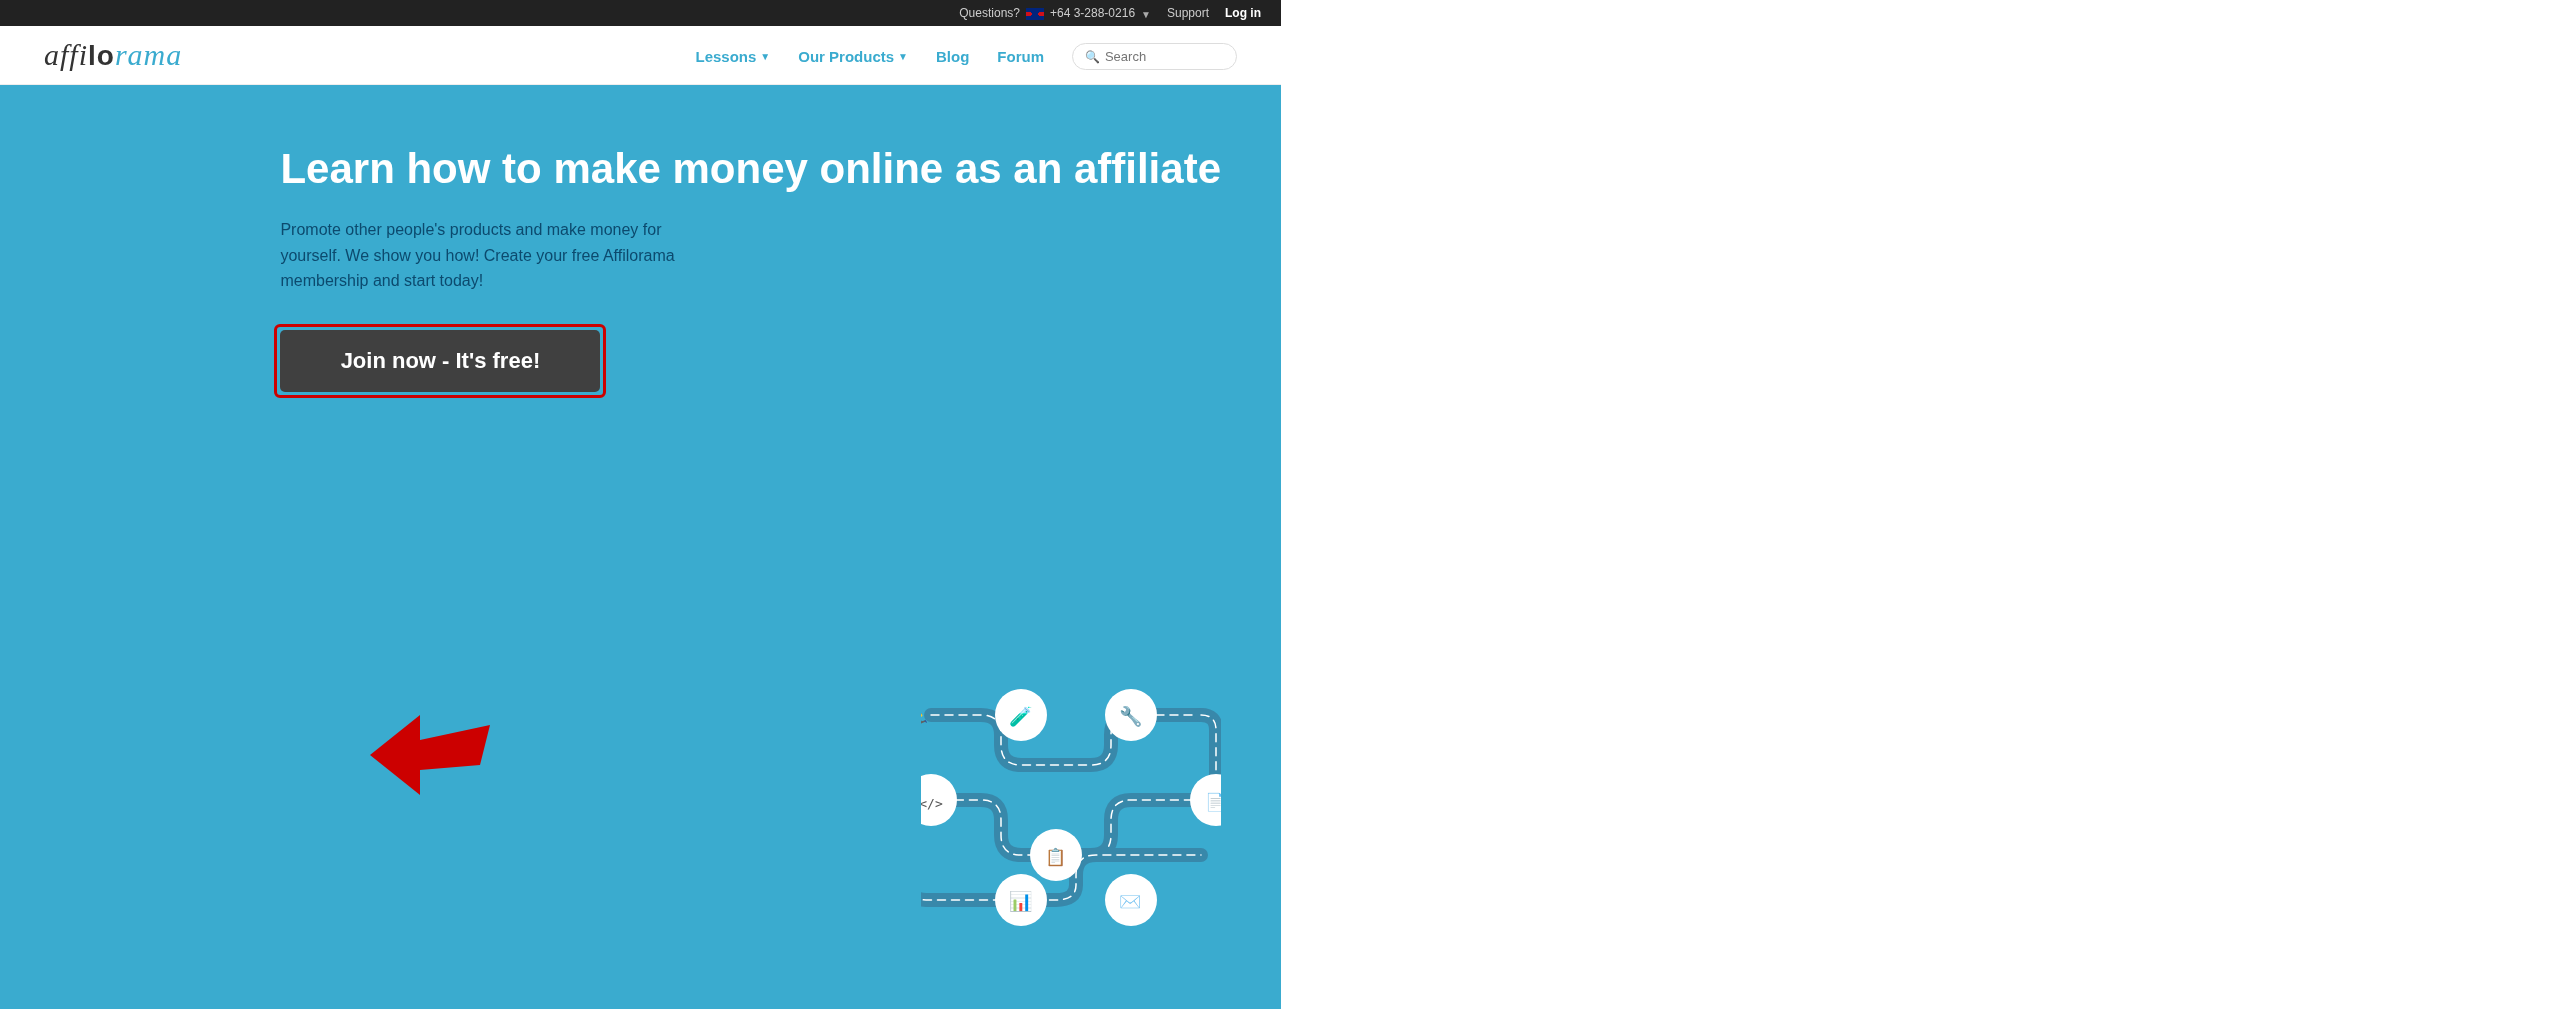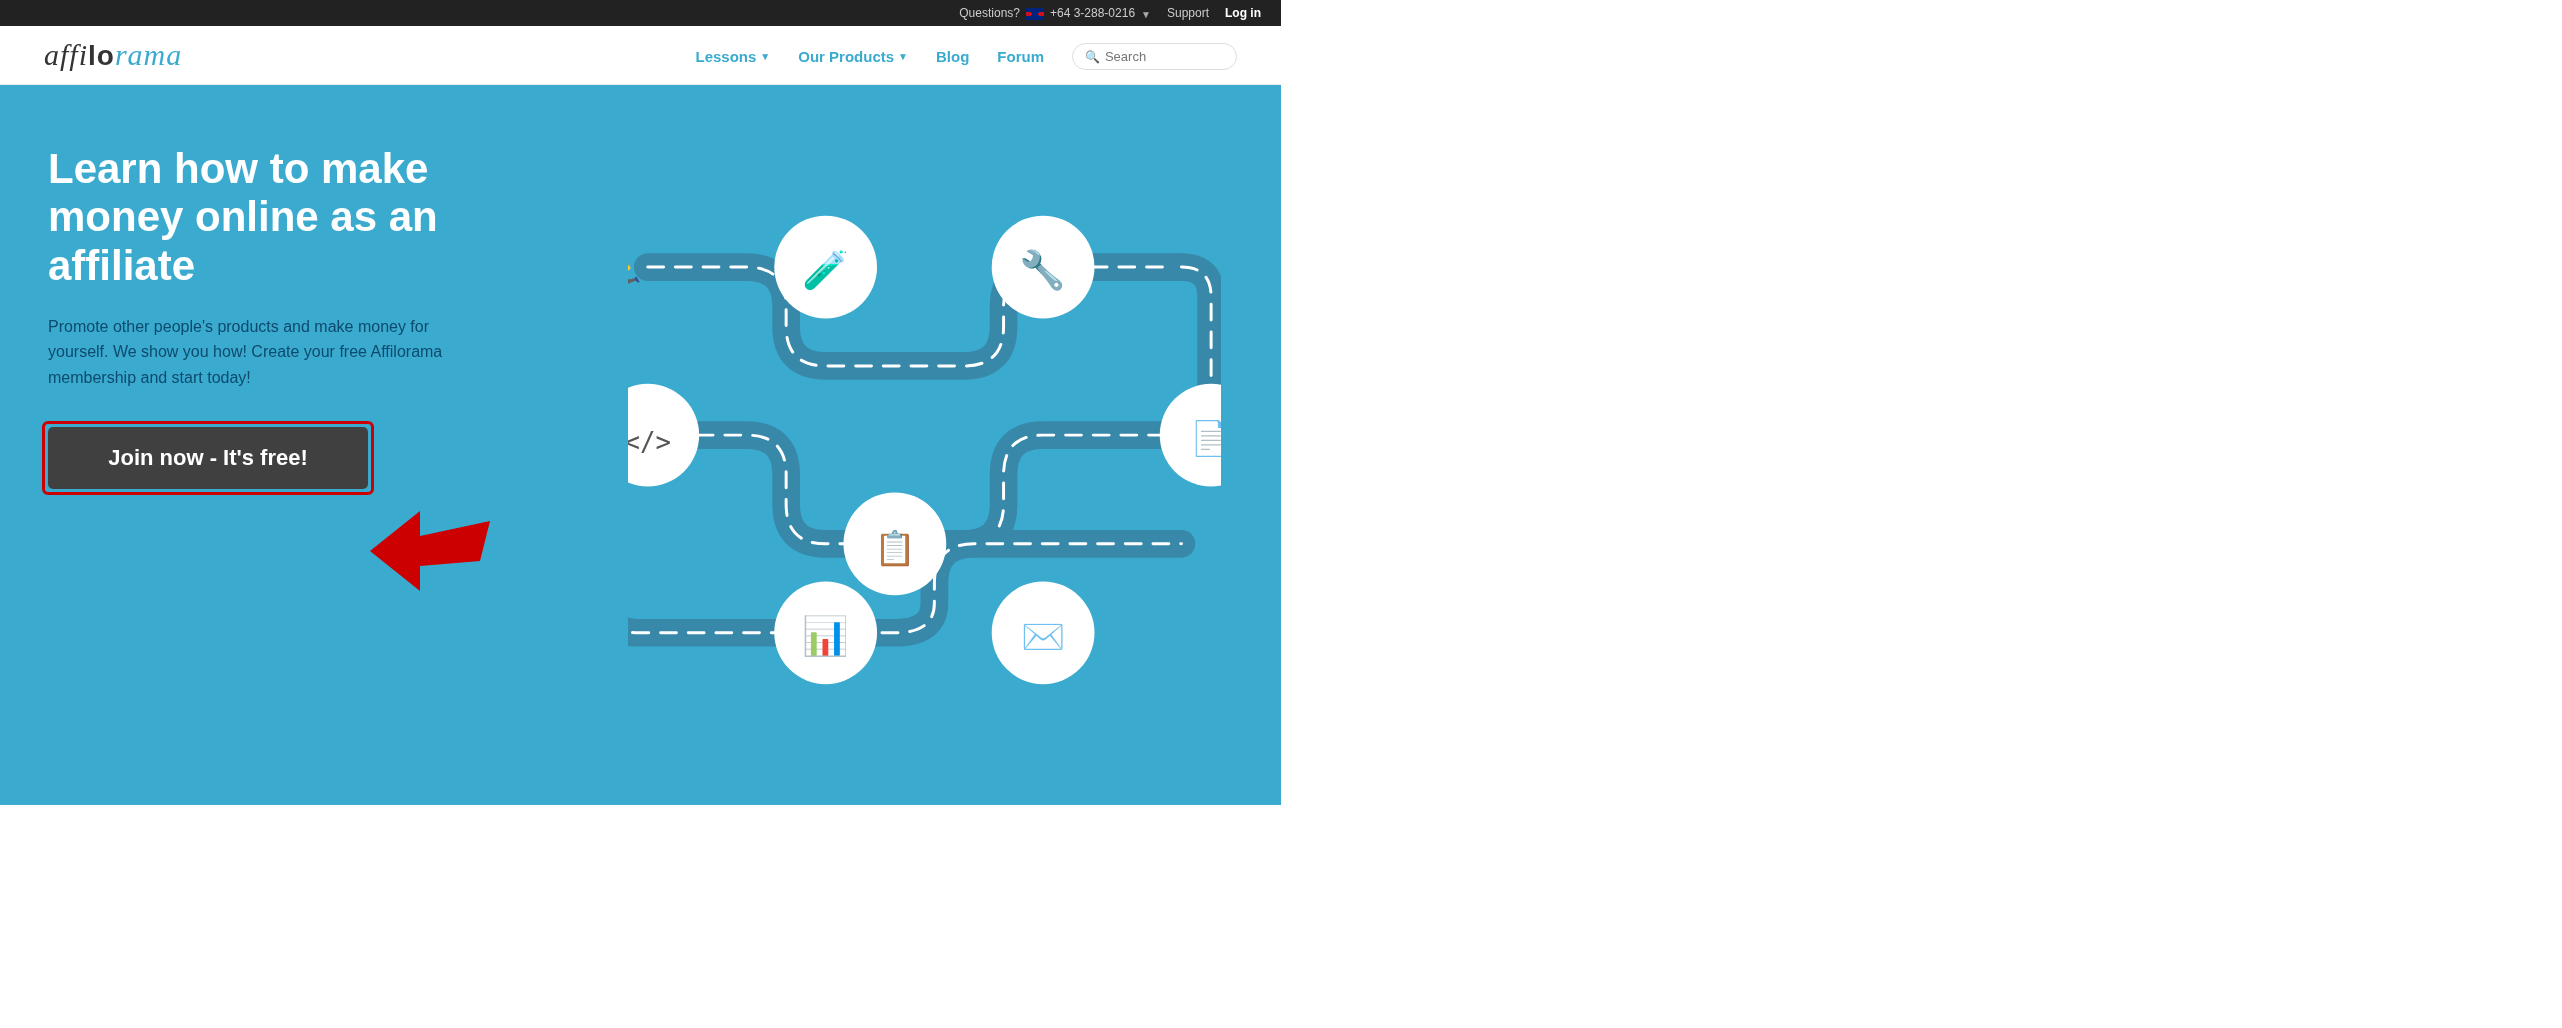--- a/index.html
+++ b/index.html
@@ -93,24 +93,25 @@
       width: 120px;
       background: transparent;
     }
     .search-icon-small { color: #aaa; font-size: 12px; }
 
     
     .hero {
       background: #3aabcf;
       min-height: 720px;
       display: flex;
-      align-items: flex-start;
+      align-items: flex-end;
       padding: 60px 60px 60px 48px;
       position: relative;
       overflow: hidden;
+      flex-direction: column;
     }
     .hero-left {
       flex: 0 0 520px;
       color: #fff;
       z-index: 2;
     }
     .hero-title {
       font-size: 42px;
       font-weight: 900;
       line-height: 1.15;

